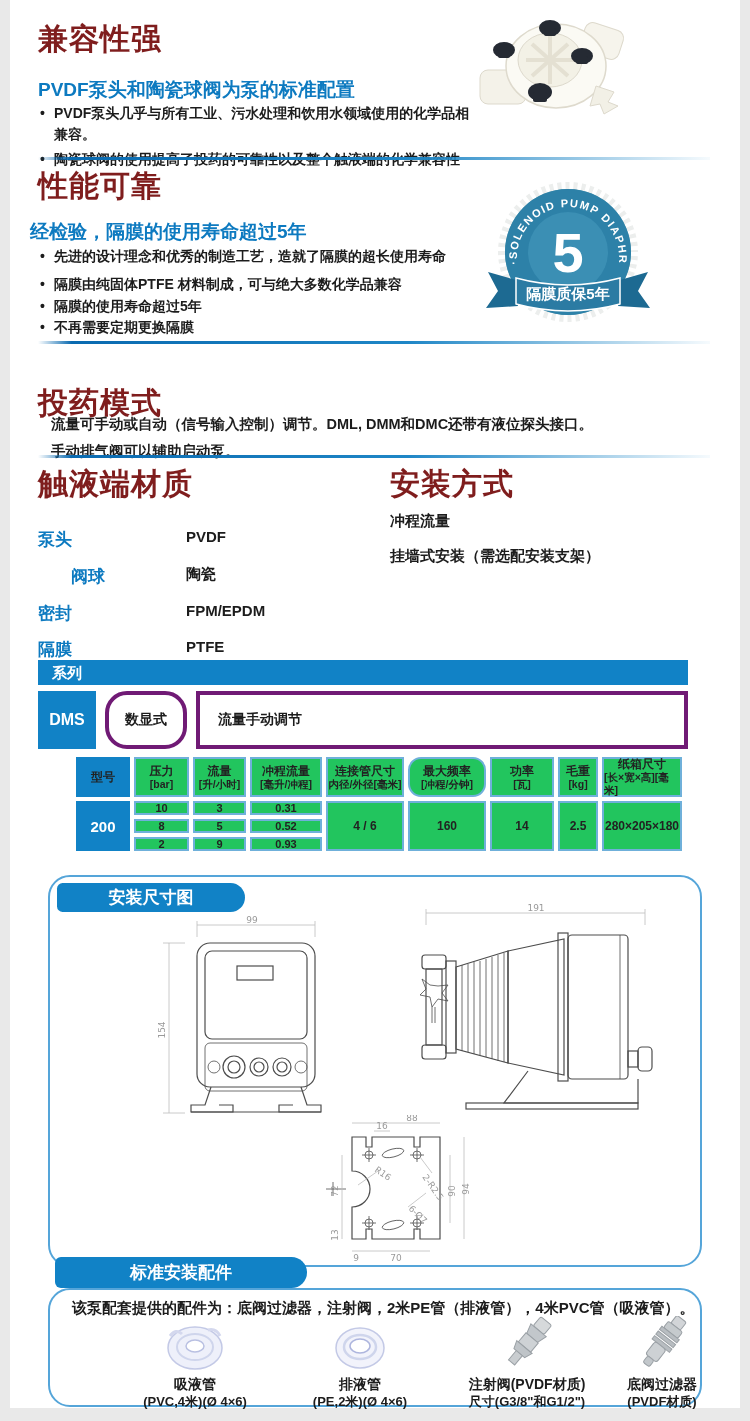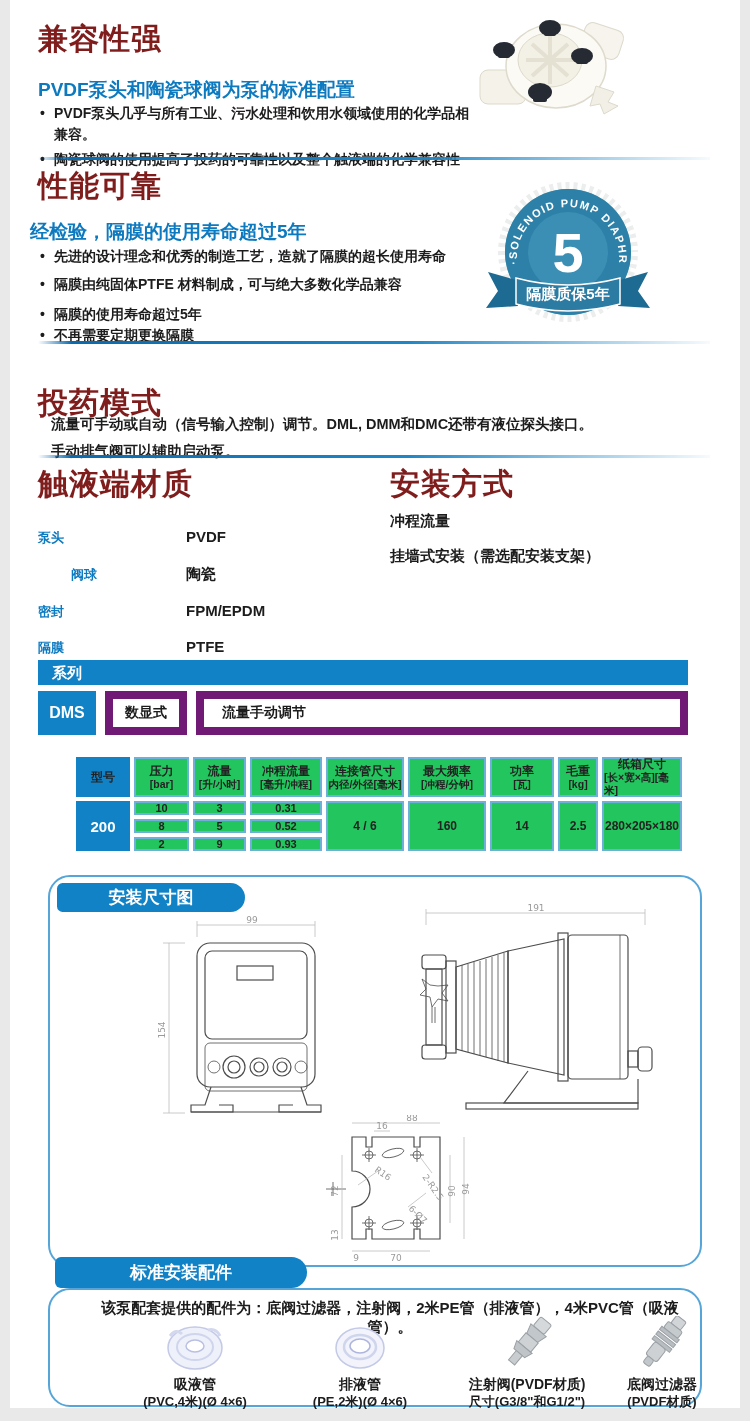--- a/index.html
+++ b/index.html
@@ -12,30 +12,30 @@
   .h1{font-size:30px;font-weight:bold;color:#7f1d1d;letter-spacing:1px;line-height:1.1;}
   .h2{font-size:19px;font-weight:bold;color:#0d7ac0;}
   .bullets{list-style:none;margin:0;padding:0;}
   .bullets li{font-size:14px;font-weight:600;color:#1c1c1c;line-height:21px;position:relative;padding-left:14px;}
   .bullets li::before{content:"•";position:absolute;left:0;top:0;color:#1c1c1c;}
   .bodyline{font-size:14.5px;font-weight:600;color:#1c1c1c;line-height:27px;margin:13px;}
 
   .divider{height:3px;background:linear-gradient(90deg,rgba(10,106,176,0) 0%,#0a6ab0 5%,#1e86c6 55%,rgba(140,200,235,0.08) 100%);}
 
   
-  .mat-label{font-size:13px;font-weight:bold;color:#0d7ac0;}
+  .mat-label{font-size:17px;font-weight:bold;color:#0d7ac0;}
   .mat-value{font-size:15px;font-weight:bold;color:#1c1c1c;position:absolute;left:148px;top:0;}
   .mount-line{font-size:15px;font-weight:bold;color:#1c1c1c;}
 
   
   .series-bar{background:#1182c6;color:#fff;font-size:15px;font-weight:bold;line-height:25px;padding-left:14px;}
   .series-table{display:flex;gap:9px;}
-  .sbox{border:8px solid #701a75;height:44px;display:flex;align-items:center;justify-content:center;box-sizing:border-box;}
+  .sbox{border:4px solid #701a75;height:58px;display:flex;align-items:center;justify-content:center;box-sizing:border-box;}
   .sbox.blue{background:#1182c6;border-color:#1182c6;color:#fff;font-weight:bold;font-size:16px;width:58px;}
-  .sbox.type{width:82px;font-weight:bold;font-size:14px;color:#1c1c1c;}
+  .sbox.type{width:82px;font-weight:bold;font-size:14px;color:#1c1c1c;border-radius:22px;}
   .sbox.desc{flex:1;justify-content:flex-start;padding-left:18px;font-weight:bold;font-size:14px;color:#1c1c1c;}
 
   
   .spec-grid{display:grid;grid-template-columns:54px 55px 53px 72px 78px 78px 64px 40px 80px;grid-template-rows:40px 14px 14px 14px;gap:4px;}
   .cell{border:2px solid #6fb0da;box-sizing:border-box;display:flex;flex-direction:column;align-items:center;justify-content:center;background:#22c55e;}
   .cell.hdr .l1{font-size:12px;font-weight:bold;color:#222;line-height:14px;}
   .cell.hdr .l2{font-size:10.5px;font-weight:bold;color:#222;line-height:13px;}
   .cell.blue{background:#1182c6;border-color:#1182c6;color:#fff;font-weight:bold;font-size:15px;}
   .cell.val{font-size:11px;font-weight:600;color:#222;}
   .cell.merged{font-size:12px;font-weight:600;color:#222;}
@@ -89,21 +89,21 @@
     </g>
   </svg>
 
   <div class="abs divider" style="left:38px;right:40px;top:157px;"></div>
 
   <div class="abs h1" style="left:38px;top:169px;">性能可靠</div>
   <div class="abs h2" style="left:30px;top:219px;">经检验，隔膜的使用寿命超过5年</div>
   <ul class="abs bullets" style="left:40px;top:246px;width:430px;">
     <li><span>先进的设计理念和优秀的制造工艺，造就了隔膜的超长使用寿命</span></li>
     <li style="margin-top:7px;"><span>隔膜由纯固体PTFE 材料制成，可与绝大多数化学品兼容</span></li>
-    <li style="margin-top:9px;"><span>隔膜的使用寿命超过5年</span></li>
+    <li style="margin-top:1px;"><span>隔膜的使用寿命超过5年</span></li>
     <li><span>不再需要定期更换隔膜</span></li>
   </ul>
 
   <svg class="abs" style="left:482px;top:176px;" width="172" height="160" viewBox="0 0 172 160">
     <defs>
       <path id="arcT" d="M 36,92 A 51,51 0 1 1 136,92"></path>
     </defs>
     <circle cx="86" cy="76" r="70" fill="#eceeed"></circle>
     <circle cx="86" cy="76" r="66" fill="none" stroke="#ffffff" stroke-width="9" stroke-dasharray="4 4"></circle>
     <circle cx="86" cy="76" r="63" fill="#35869fcc"></circle>
@@ -170,21 +170,21 @@
         <span class="l2">[升/小时]</span>
       </div>
     <div class="cell hdr" style="grid-column:4;grid-row:1;">
         <span class="l1">冲程流量</span>
         <span class="l2">[毫升/冲程]</span>
       </div>
     <div class="cell hdr" style="grid-column:5;grid-row:1;">
         <span class="l1">连接管尺寸</span>
         <span class="l2">内径/外径[毫米]</span>
       </div>
-    <div class="cell hdr" style="grid-column:6;grid-row:1;">
+    <div class="cell hdr" style="grid-column:6;grid-row:1;border-radius:13px;">
         <span class="l1">最大频率</span>
         <span class="l2">[冲程/分钟]</span>
       </div>
     <div class="cell hdr" style="grid-column:7;grid-row:1;">
         <span class="l1">功率</span>
         <span class="l2">[瓦]</span>
       </div>
     <div class="cell hdr" style="grid-column:8;grid-row:1;">
         <span class="l1">毛重</span>
         <span class="l2">[kg]</span>
@@ -317,21 +317,21 @@
         <text class="dim" x="62" y="56" transform="rotate(35 62 56)">R16</text>
       <line class="dm" x1="108" y1="42" x2="120" y2="58"></line>
         <text class="dim" x="110" y="62" transform="rotate(55 110 62)">2-R2.5</text>
       <line class="dm" x1="96" y1="92" x2="114" y2="78"></line>
         <text class="dim" x="96" y="94" transform="rotate(45 96 94)">6-Ø7</text>
     </svg>
   </div>
 
   <div class="abs pill" style="left:55px;top:1257px;width:252px;height:31px;">标准安装配件</div>
   <div class="abs panel" style="left:48px;top:1288px;width:654px;height:119px;">
-    <div class="acc-desc" style="position:absolute;left:30px;top:9px;text-align:center;">该泵配套提供的配件为：底阀过滤器，注射阀，2米PE管（排液管），4米PVC管（吸液管）。</div>
+    <div class="acc-desc" style="position:absolute;left:22px;top:9px;">该泵配套提供的配件为：底阀过滤器，注射阀，2米PE管（排液管），4米PVC管（吸液管）。</div>
 
     <div class="acc-item" style="left:55px;top:32px;width:180px;">
       <svg width="62" height="50" viewBox="0 0 62 50">
         <ellipse cx="31" cy="26" rx="27" ry="21" fill="#eef0fa" stroke="#c3c9e6" stroke-width="1.5"></ellipse>
         <path d="M6 14 q6 -8 12 -2 M44 8 q8 -2 12 6" stroke="#d4d8ee" stroke-width="3" fill="none"></path>
         <ellipse cx="31" cy="25" rx="18" ry="13" fill="none" stroke="#cfd5ec" stroke-width="2"></ellipse>
         <ellipse cx="31" cy="24" rx="9" ry="6" fill="#ffffff" stroke="#b9c0e2" stroke-width="1.5"></ellipse>
       </svg>
       <div class="nm">吸液管</div>
       <div class="sp">(PVC,4米)(Ø 4×6)</div>

